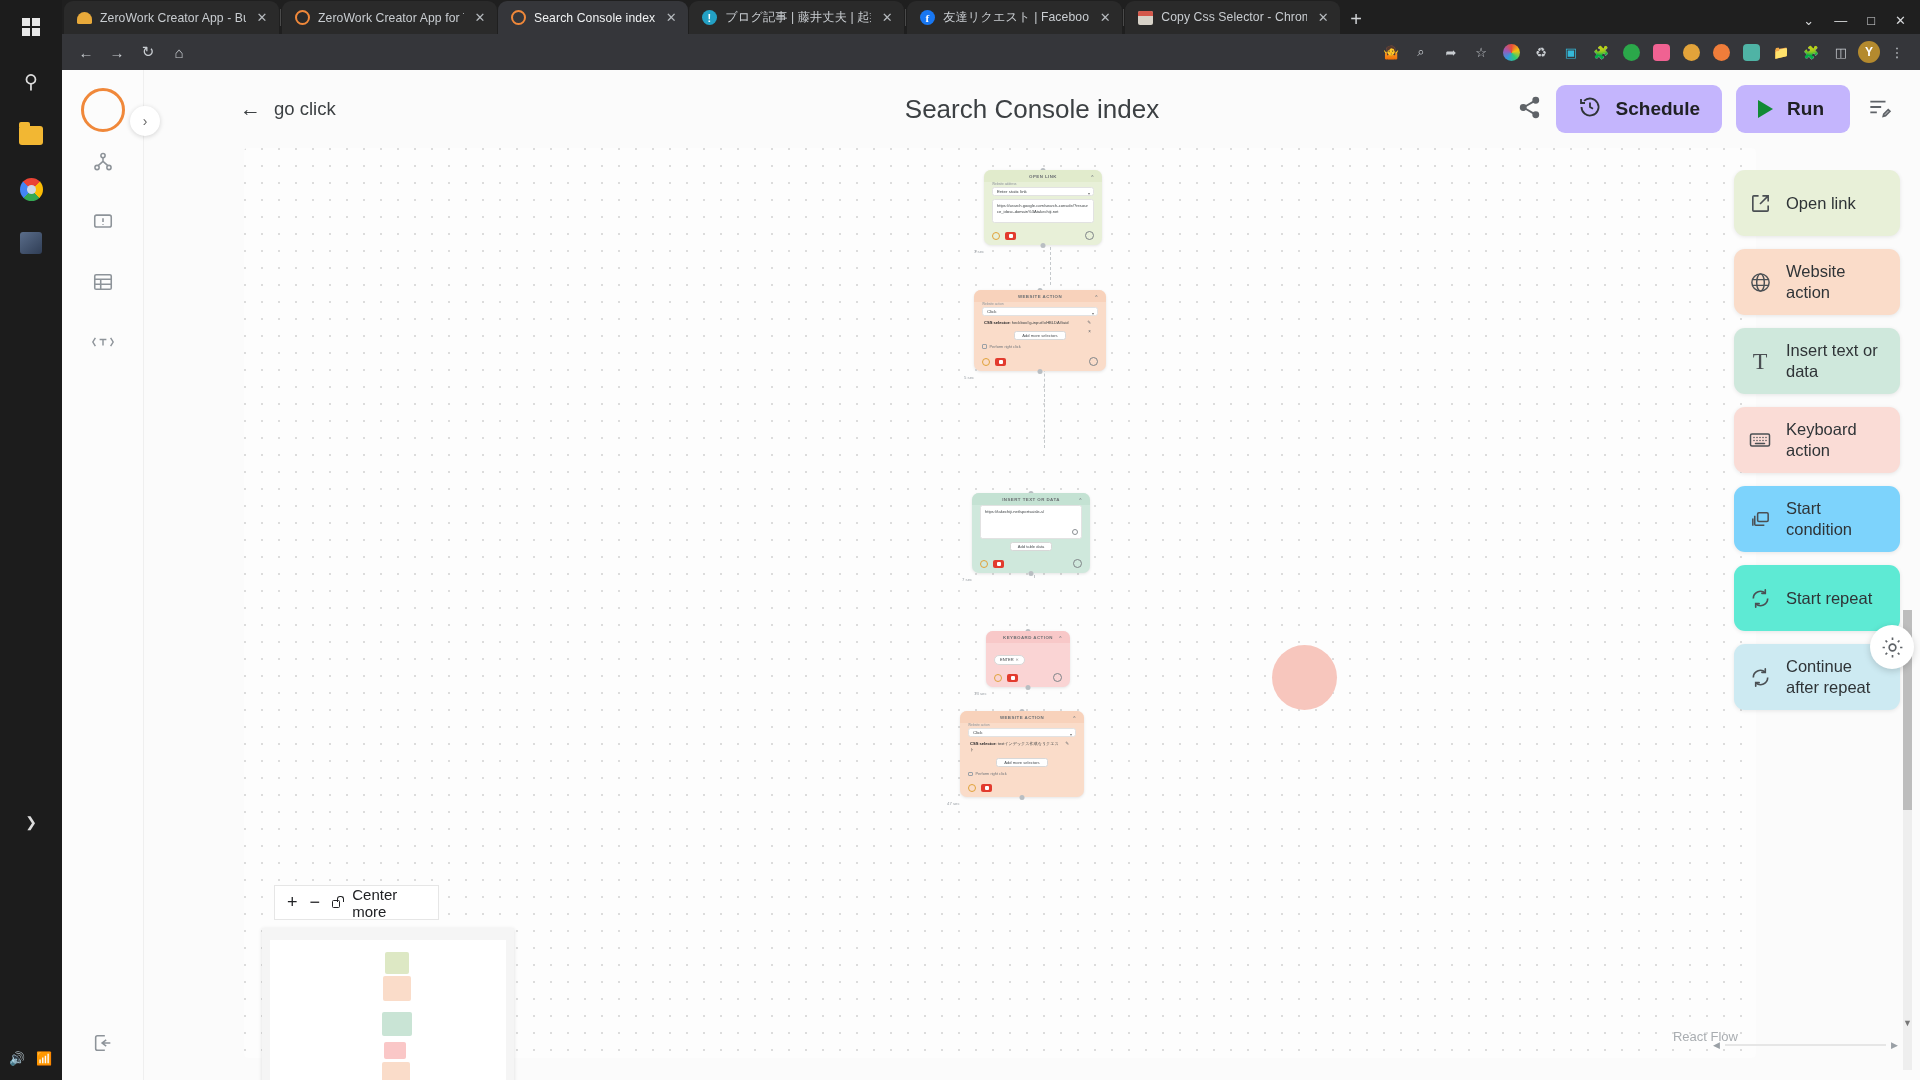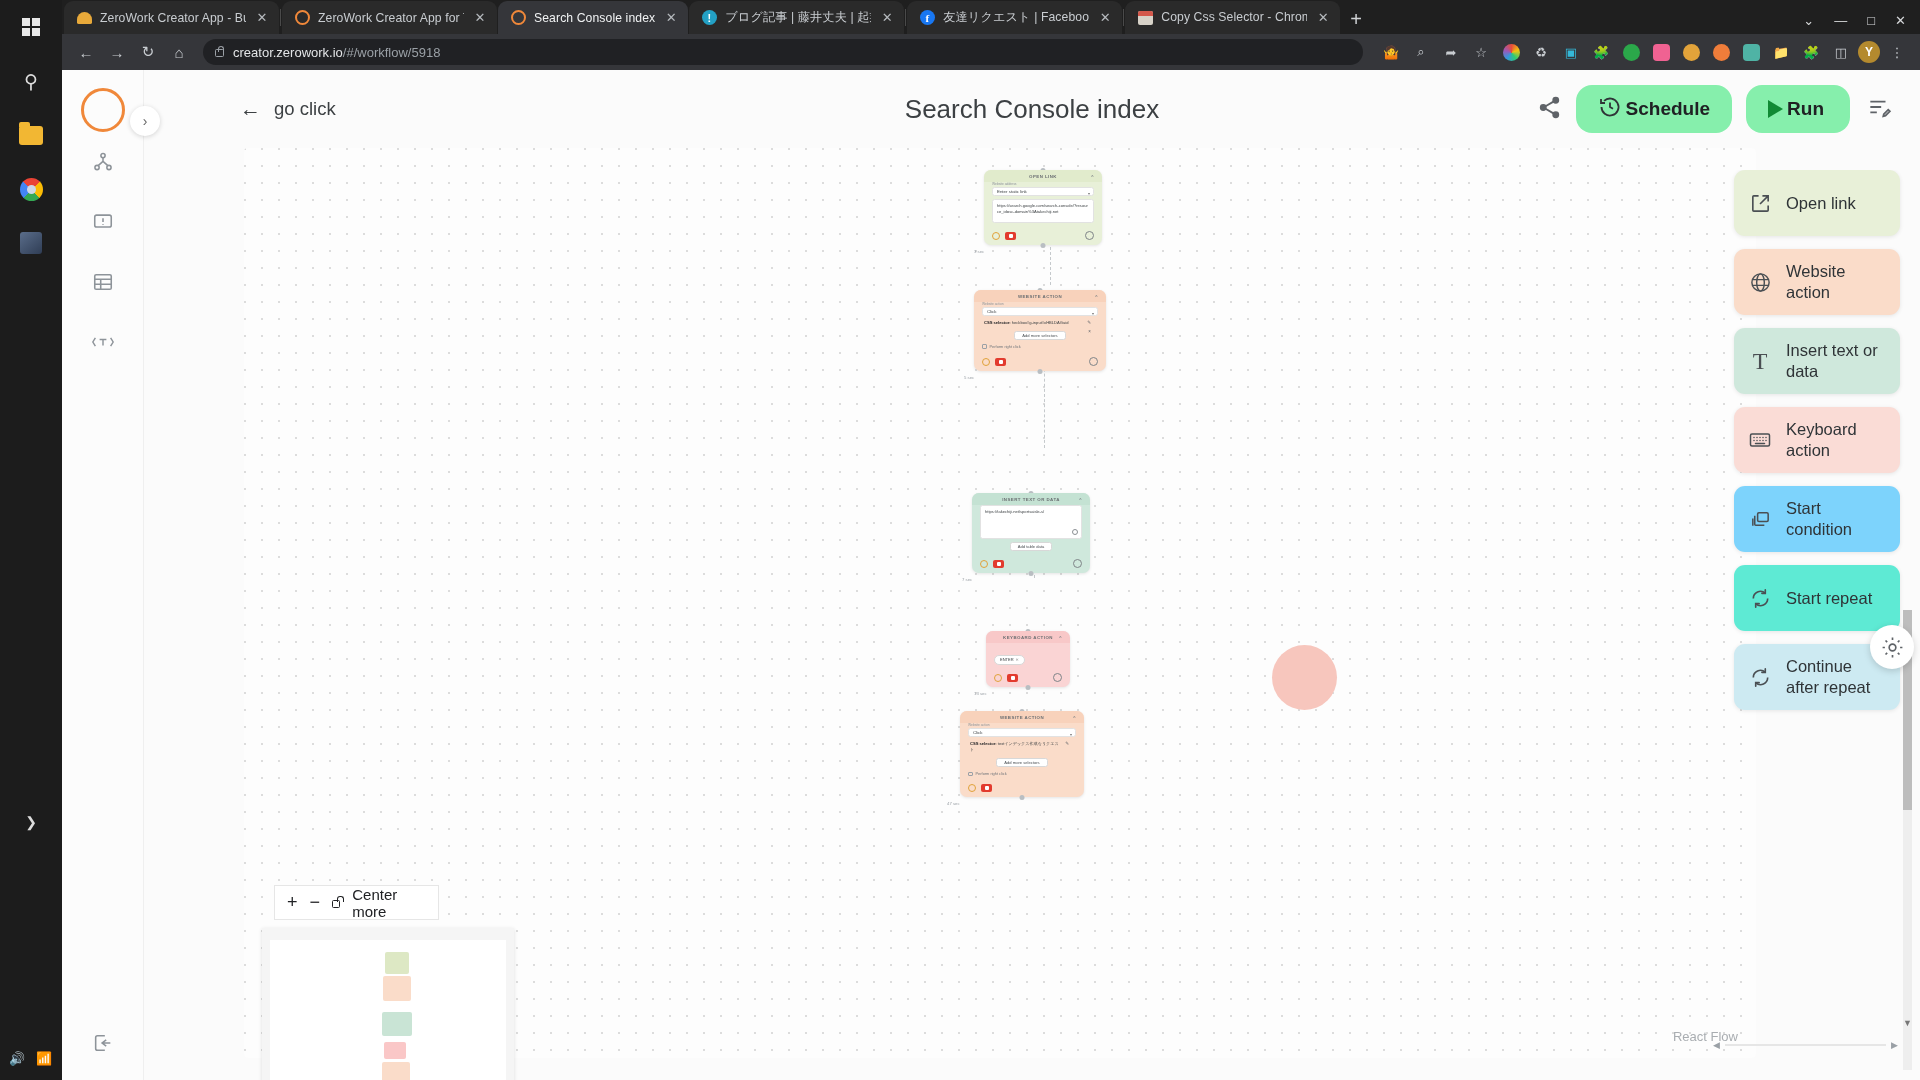--- a/index.html
+++ b/index.html
@@ -117,22 +117,22 @@
   }
   #goback { display:flex; align-items:center; gap:13px; font-size:18.5px; color:#3c4043; font-weight:500; margin-left: 68px; }
   #goback .arrow { font-size: 21px; color:#3c4043; }
   #wftitle {
     position: absolute; left: 0; right: 0; text-align: center;
     font-size: 26px; color: #3c4043; font-weight: 400; pointer-events: none;
   }
   .hdr-right { margin-left: auto; display: flex; align-items: center; gap: 14px; z-index: 3; }
   .share-ico { color:#5f6368; }
   .pillbtn {
-    display:flex; align-items:center; gap:4px; height: 48px; padding: 0 22px;
-    background: #86efac; border-radius: 16px; font-size: 19px; color:#202124; font-weight: 600;
+    display:flex; align-items:center; gap:14px; height: 48px; padding: 0 22px;
+    background: #c4b5fd; border-radius: 9px; font-size: 19px; color:#202124; font-weight: 600;
   }
   .pillbtn.run { padding: 0 26px 0 22px; }
   .play { width:0;height:0;border-left:15px solid #118a35;border-top:9px solid transparent;border-bottom:9px solid transparent; }
   .hdr-edit { color:#5f6368; margin-left: 2px; }
 
   
   #canvas {
     position: absolute; left: 182px; top: 78px; width: 1512px; height: 910px;
     background:
       radial-gradient(circle at 1px 1px, #dcdcdc 1px, transparent 1.3px) 0 0 / 17px 17px,
@@ -334,24 +334,20 @@
       <span class="wctl">✕</span>
     </div>
   </div>
 
   <div id="toolbar">
     <div class="tb-btn">←</div>
     <div class="tb-btn">→</div>
     <div class="tb-btn">↻</div>
     <div class="tb-btn">⌂</div>
 
-    <div id="omnibox">
-      <span class="lock"></span>
-      <span id="url"><span>creator.zerowork.io</span><span class="dim">/#/workflow/5918</span></span>
-    </div>
 
     <div class="tb-right">
       <span class="ext">🤷</span>
       <span class="ext">⌕</span>
       <span class="ext">➦</span>
       <span class="ext">☆</span>
       <span class="ext">
           <span class="ext-dot" style="background:conic-gradient(#e74c3c,#f1c40f,#2ecc71,#3498db,#9b59b6,#e74c3c)"></span>
         </span>
       <span class="ext">♻</span>

